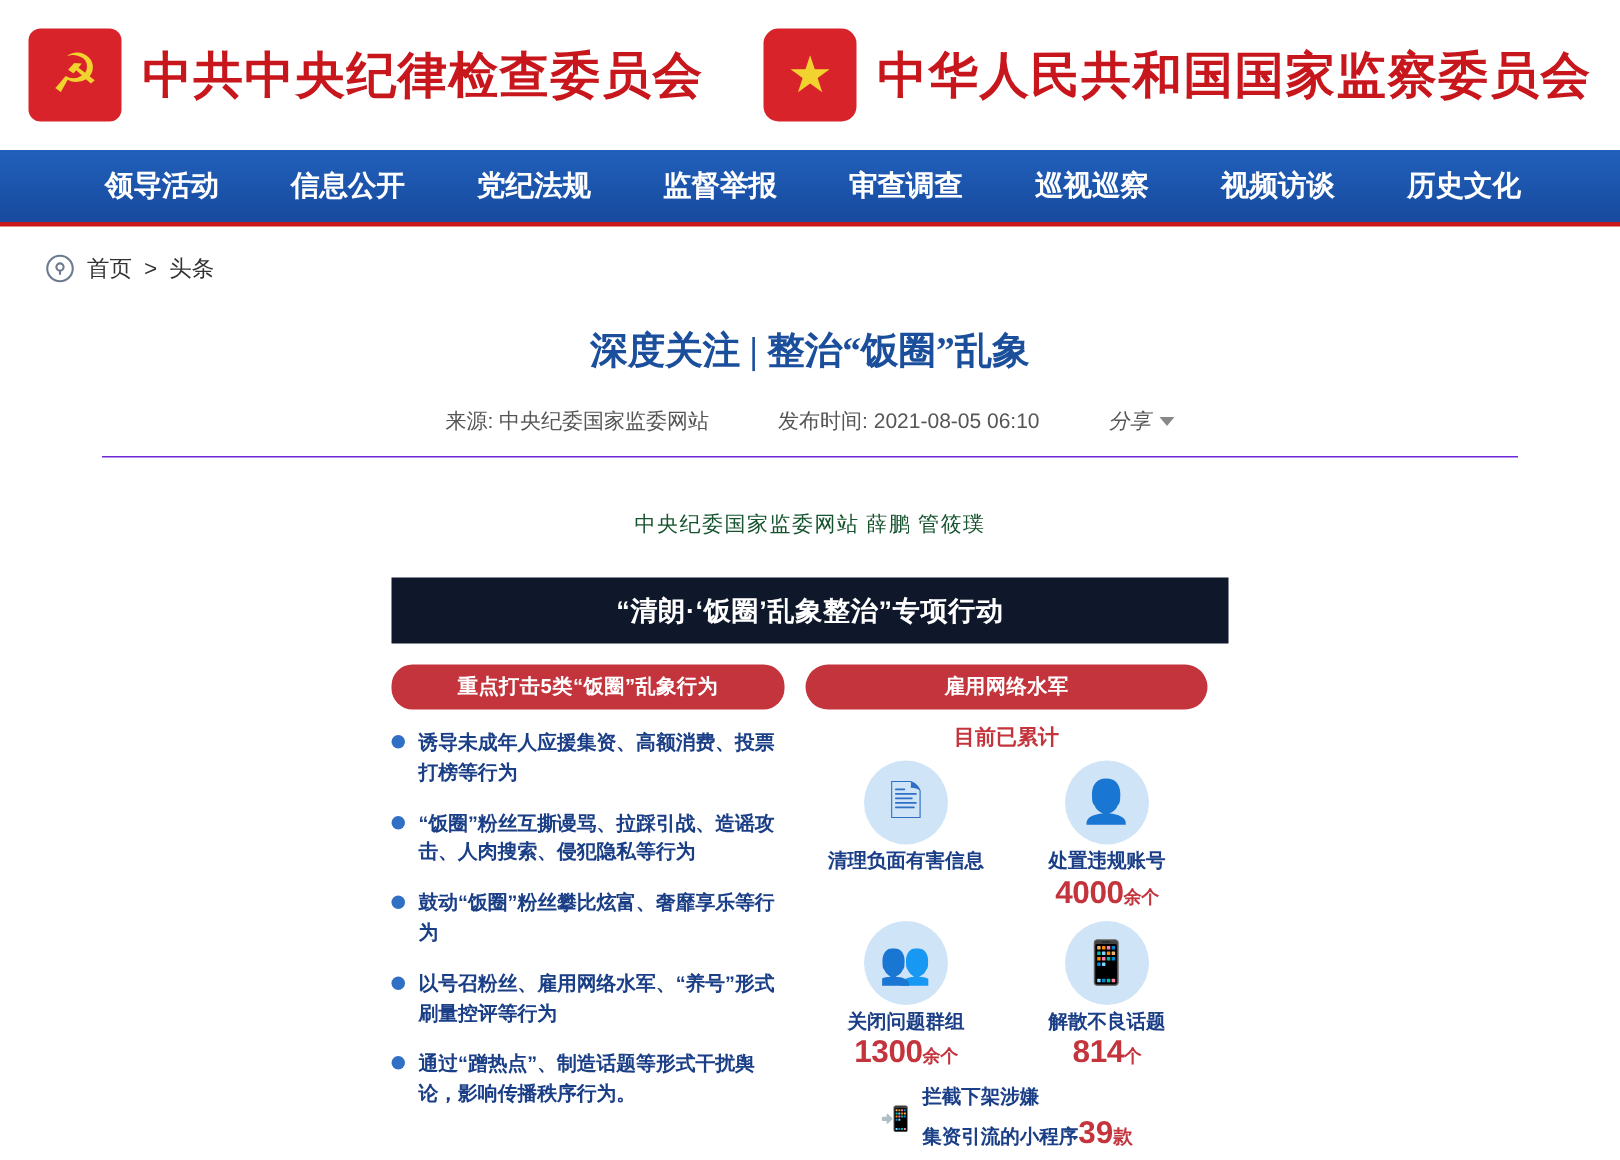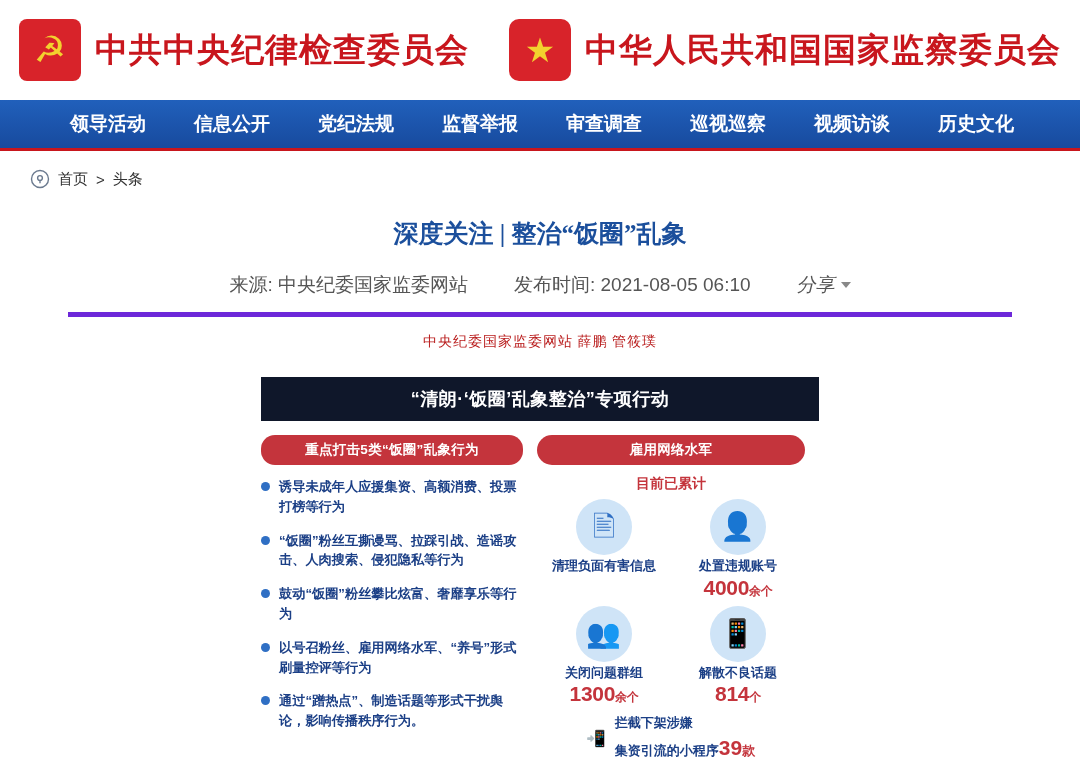--- a/index.html
+++ b/index.html
@@ -88,34 +88,34 @@
     font-weight: bold;
     color: #1b4f9c;
     margin: 14px 0 0 0;
     font-family: "Liberation Serif", serif;
   }
   .meta-row {
     display: flex;
     align-items: center;
     justify-content: center;
     gap: 46px;
-    font-size: 19px;
+    font-size: 14px;
     color: #555;
     padding: 22px 0 14px 0;
-    border-bottom: 5px solid #6d28d9;
+    border-bottom: 1px solid #6d28d9;
     margin: 0 8px;
   }
   .share { display: inline-flex; align-items: center; gap: 6px; cursor: pointer; font-style: italic; }
   .caret { width:0;height:0;border-left:5px solid transparent;border-right:5px solid transparent;border-top:6px solid #888; display:inline-block; }
 
   .byline {
     text-align: center;
     font-size: 14px;
-    color: #b91c1c;
-    margin-top: 16px;
+    color: #14532d;
+    margin-top: 36px;
     letter-spacing: 1px;
     font-family: "Liberation Serif", serif;
   }
 
   
   .info {
     width: 558px;
     margin: 26px auto 0 auto;
   }
   .info-banner {

